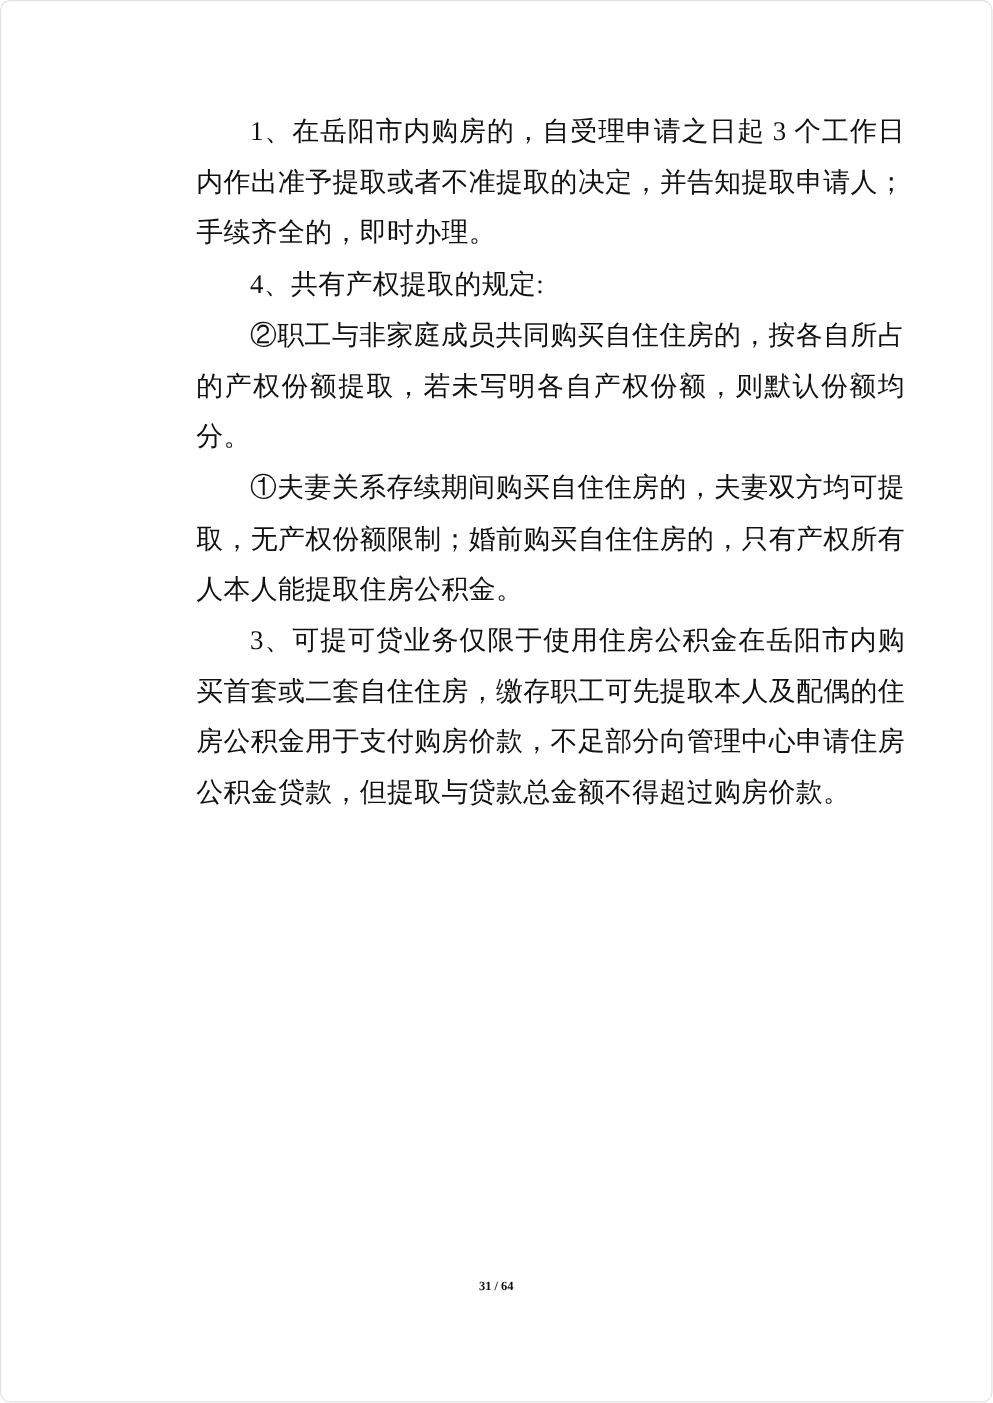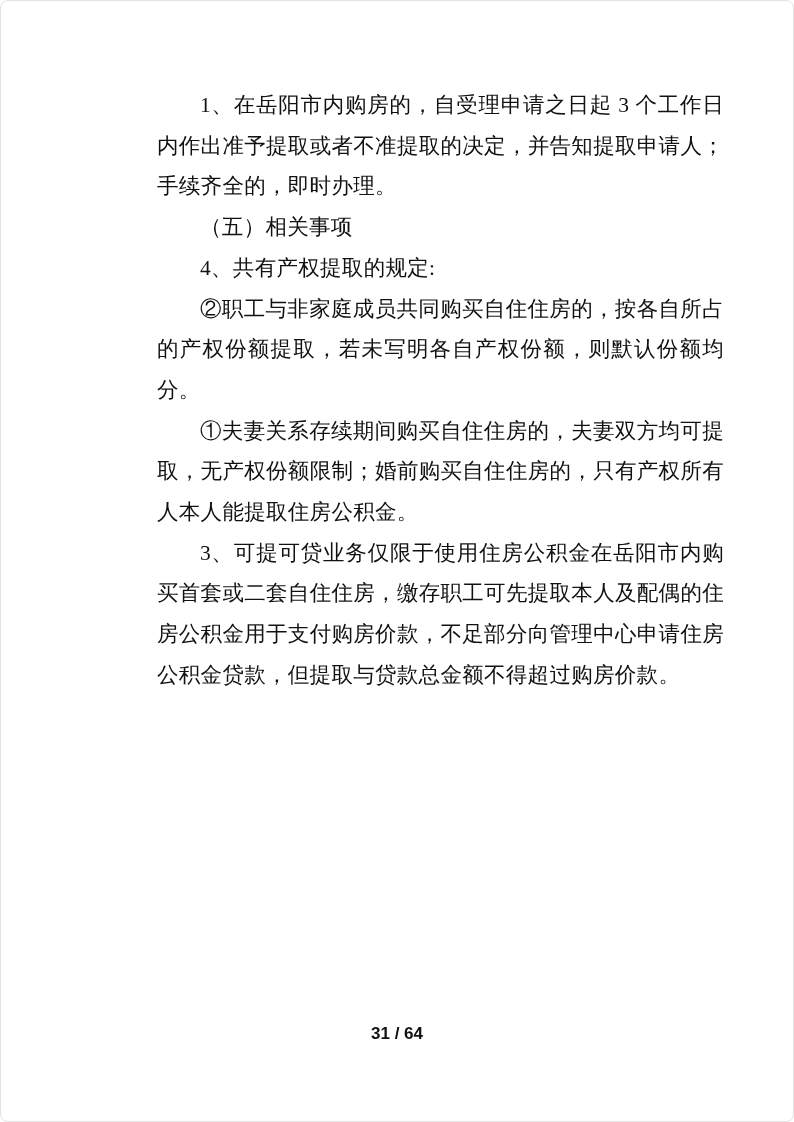--- a/index.html
+++ b/index.html
@@ -46,35 +46,34 @@
     text-justify: inter-ideograph;
     word-break: break-all;
     overflow-wrap: break-word;
   }
   .page-footer {
     position: absolute;
     left: 0;
     right: 0;
     top: 1024px;
     text-align: center;
-    font-family: Liberation Sans, sans-serif;
-    font-size: 17px;
+    font-family: Liberation Serif, serif;
+    font-size: 10px;
     font-weight: 700;
     color: #111111;
   }
 </style>
 </head>
 <body>
 
 <div class="page">
   <div class="page-frame"></div>
 
   <div class="text-block">
       <p class="para">1、在岳阳市内购房的，自受理申请之日起 3 个工作日内作出准予提取或者不准提取的决定，并告知提取申请人；手续齐全的，即时办理。</p>
-      <p class="para">（五）相关事项</p>
       <p class="para">4、共有产权提取的规定:</p>
       <p class="para">②职工与非家庭成员共同购买自住住房的，按各自所占的产权份额提取，若未写明各自产权份额，则默认份额均分。</p>
       <p class="para">①夫妻关系存续期间购买自住住房的，夫妻双方均可提取，无产权份额限制；婚前购买自住住房的，只有产权所有人本人能提取住房公积金。</p>
       <p class="para">3、可提可贷业务仅限于使用住房公积金在岳阳市内购买首套或二套自住住房，缴存职工可先提取本人及配偶的住房公积金用于支付购房价款，不足部分向管理中心申请住房公积金贷款，但提取与贷款总金额不得超过购房价款。</p>
     </div>
 
   <div class="page-footer">31 / 64</div>
 </div>
 
 </body></html>

